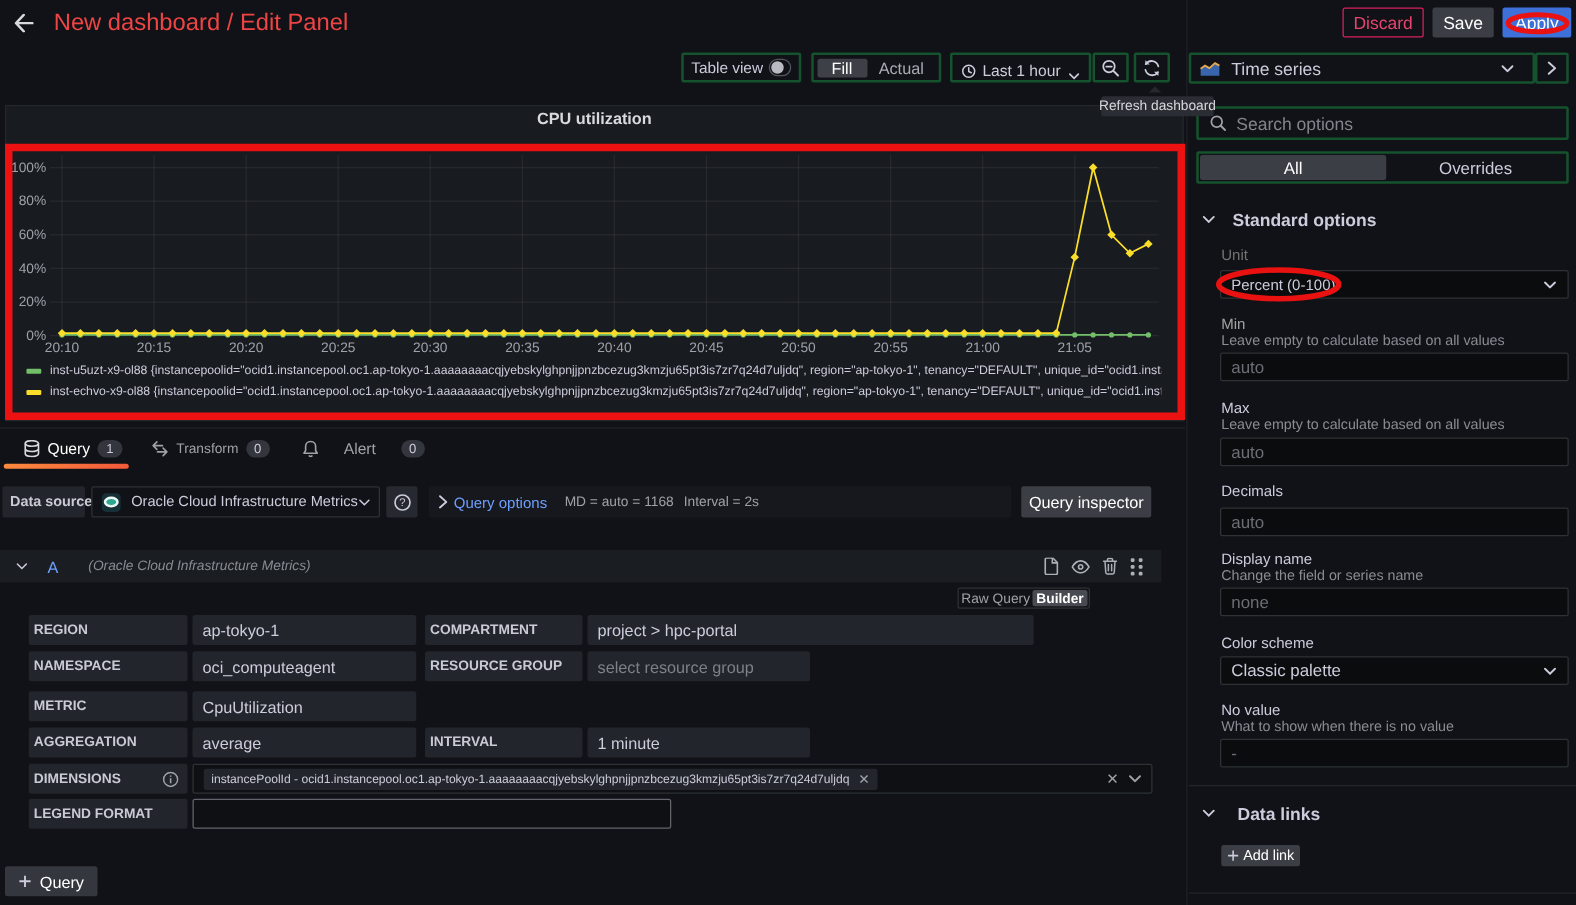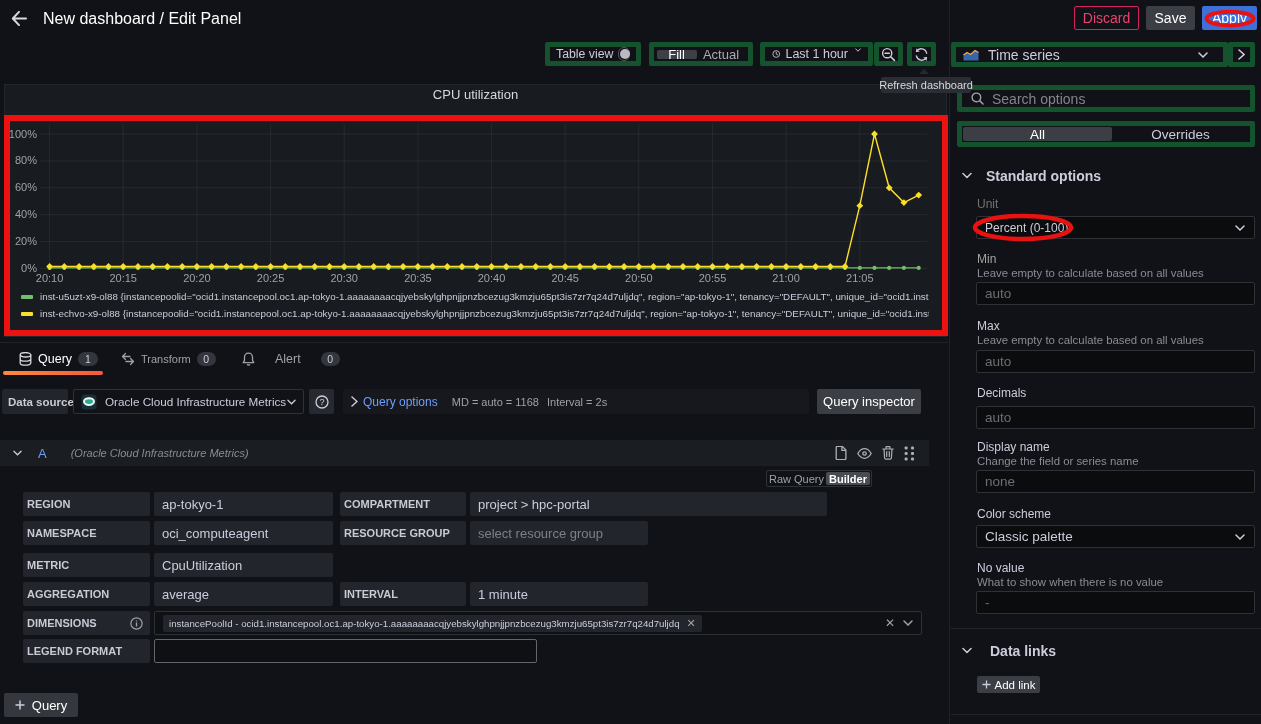--- a/index.html
+++ b/index.html
@@ -1,47 +1,47 @@
 <!DOCTYPE html>
 <html><head><meta charset="utf-8">
 <style>
 *{margin:0;padding:0;box-sizing:border-box}
 html,body{width:1261px;height:724px;overflow:hidden}
 body{white-space:nowrap;background:#111217;font-family:"Liberation Sans",sans-serif;color:#ccccdc;position:relative}
 .abs{position:absolute}
-.bx{position:absolute;border:5px solid #14532d;border-radius:2px;white-space:nowrap}
+.bx{position:absolute;border:2px solid #14532d;border-radius:2px;white-space:nowrap}
 .lbl{position:absolute;white-space:nowrap;background:#22252b;border-radius:2px;display:flex;align-items:center;padding-left:4px;font-size:11px;font-weight:600;color:#c9cad4}
 .val{position:absolute;white-space:nowrap;background:#22252b;border-radius:2px;display:flex;align-items:center;padding-left:8px;font-size:13px;color:#ccccdc}
 .inp{position:absolute;white-space:nowrap;background:#0b0c0e;border:1px solid #2c3235;border-radius:2px;display:flex;align-items:center;padding-left:8px;font-size:13.5px}
 svg{display:block}
 </style></head>
 <body>
 
 <svg class="abs" style="left:11px;top:11px" width="16" height="15" viewBox="0 0 18 17">
 <path d="M9 1 L2 8.5 L9 16 M2.5 8.5 H17" stroke="#d8d9dd" stroke-width="2.2" fill="none" stroke-linecap="round" stroke-linejoin="round"></path>
 </svg>
-<div class="abs" style="left:43px;top:11px;font-size:16px;line-height:15px;color:#ffffff">New dashboard / Edit Panel</div>
+<div class="abs" style="left:43px;top:11px;font-size:19px;line-height:15px;color:#ef4444">New dashboard / Edit Panel</div>
 <div class="abs" style="left:1074px;top:6px;width:65px;height:24px;border:1px solid #d5215c;border-radius:2px;display:flex;align-items:center;justify-content:center;font-size:14px;font-weight:500;color:#e8446e">Discard</div>
 <div class="abs" style="left:1146px;top:6px;width:49px;height:24px;background:#3b3e45;border-radius:2px;display:flex;align-items:center;justify-content:center;font-size:14px;font-weight:500;color:#fff">Save</div>
 <div class="abs" style="left:1202px;top:6px;width:55px;height:24px;background:#3d71d9;border-radius:2px;display:flex;align-items:center;justify-content:center;font-size:14px;font-weight:500;color:#fff">Apply</div>
 <svg class="abs" style="left:1198px;top:6px;pointer-events:none" width="63" height="26" viewBox="0 0 63 26">
 <ellipse cx="32" cy="12.6" rx="23.5" ry="6.8" fill="none" stroke="#ea1111" stroke-width="4"></ellipse>
 </svg>
 
 <div class="bx" style="left:545px;top:42px;width:96px;height:24px;display:flex;align-items:center;padding:0 6px;gap:5px">
   <span style="font-size:12.3px;color:#ccccdc">Table view</span>
   <span style="position:relative;width:25px;height:14px;background:#101116;border:1px solid #55575e;border-radius:8px;display:inline-block">
       <span style="position:absolute;left:1px;top:1px;width:10px;height:10px;background:#babbc2;border-radius:50%"></span>
     </span>
 </div>
 <div class="bx" style="left:649px;top:42px;width:104px;height:24px;display:flex;align-items:stretch;padding:2.5px">
   <span style="width:40px;background:#3d4046;border-radius:2px;display:flex;align-items:center;justify-content:center;font-size:13px;font-weight:500;color:#fff">Fill</span>
   <span style="flex:1;display:flex;align-items:center;justify-content:center;font-size:13px;color:#aaabb4">Actual</span>
 </div>
-<div class="bx" style="left:760px;top:42px;width:113px;height:24px;display:flex;align-items:flex-start;padding:0 7px;gap:5px">
+<div class="bx" style="left:760px;top:42px;width:113px;height:24px;display:flex;align-items:flex-end;padding:0 7px;gap:5px">
   <svg width="14" height="14" viewBox="0 0 14 14">
       <circle cx="7" cy="7" r="5.6" fill="none" stroke="#ccccdc" stroke-width="1.4"></circle>
       <path d="M7 3.8 V7.2 L9.4 8.4" fill="none" stroke="#ccccdc" stroke-width="1.4" stroke-linecap="round"></path>
     </svg>
   <span style="font-size:12.5px;font-weight:500;color:#ccccdc">Last 1 hour</span>
   <svg width="10" height="6" viewBox="0 0 10 6" style="margin-left:2px">
       <path d="M1 1 L5 5 L9 1" stroke="#ccccdc" stroke-width="1.6" fill="none" stroke-linecap="round"></path>
     </svg>
 </div>
 <div class="bx" style="left:874px;top:42px;width:29px;height:24px;display:flex;align-items:center;justify-content:center">
@@ -55,21 +55,21 @@
   <svg width="15" height="15" viewBox="0 0 16 16">
       <path d="M13.5 6.5 A6 6 0 0 0 2.7 4.6 M2.5 9.5 A6 6 0 0 0 13.3 11.4" fill="none" stroke="#ccccdc" stroke-width="1.5" stroke-linecap="round"></path>
       <path d="M2.4 1.2 L2.4 5 L6.2 5 Z" fill="#ccccdc"></path>
       <path d="M13.6 14.8 L13.6 11 L9.8 11 Z" fill="#ccccdc"></path>
     </svg>
 </div>
 <div class="abs" style="left:881px;top:77px;width:90px;height:16px;background:#2a2d33;border-radius:2px;display:flex;align-items:center;justify-content:center;font-size:11px;font-weight:500;color:#d8d9dd;z-index:40">Refresh dashboard</div>
 <div class="abs" style="left:919px;top:69px;width:0;height:0;border-left:5.5px solid transparent;border-right:5.5px solid transparent;border-bottom:5.5px solid #25282e;z-index:40"></div>
 
 <div class="abs" style="left:4px;top:84px;width:943px;height:253px;background:#181b1f;border:1px solid #23262b"></div>
-<div class="abs" style="left:4px;top:84px;width:943px;height:20px;display:flex;align-items:center;justify-content:center;font-size:13px;font-weight:400;color:#d8d9dd">CPU utilization</div>
+<div class="abs" style="left:4px;top:84px;width:943px;height:20px;display:flex;align-items:center;justify-content:center;font-size:13px;font-weight:700;color:#d8d9dd">CPU utilization</div>
 <svg class="abs" style="left:4px;top:84px" width="943" height="253" viewBox="0 0 943 253" font-family="Liberation Sans, sans-serif">
 <line x1="36" y1="184.5" x2="923" y2="184.5" stroke="rgba(204,204,220,0.08)" stroke-width="1"></line>
     <line x1="36" y1="157.6" x2="923" y2="157.6" stroke="rgba(204,204,220,0.08)" stroke-width="1"></line>
     <line x1="36" y1="130.7" x2="923" y2="130.7" stroke="rgba(204,204,220,0.08)" stroke-width="1"></line>
     <line x1="36" y1="103.8" x2="923" y2="103.8" stroke="rgba(204,204,220,0.08)" stroke-width="1"></line>
     <line x1="36" y1="76.9" x2="923" y2="76.9" stroke="rgba(204,204,220,0.08)" stroke-width="1"></line>
     <line x1="36" y1="50.0" x2="923" y2="50.0" stroke="rgba(204,204,220,0.08)" stroke-width="1"></line>
     <line x1="45.6" y1="40" x2="45.6" y2="184.5" stroke="rgba(204,204,220,0.08)" stroke-width="1"></line>
     <line x1="119.2" y1="40" x2="119.2" y2="184.5" stroke="rgba(204,204,220,0.08)" stroke-width="1"></line>
     <line x1="192.9" y1="40" x2="192.9" y2="184.5" stroke="rgba(204,204,220,0.08)" stroke-width="1"></line>

